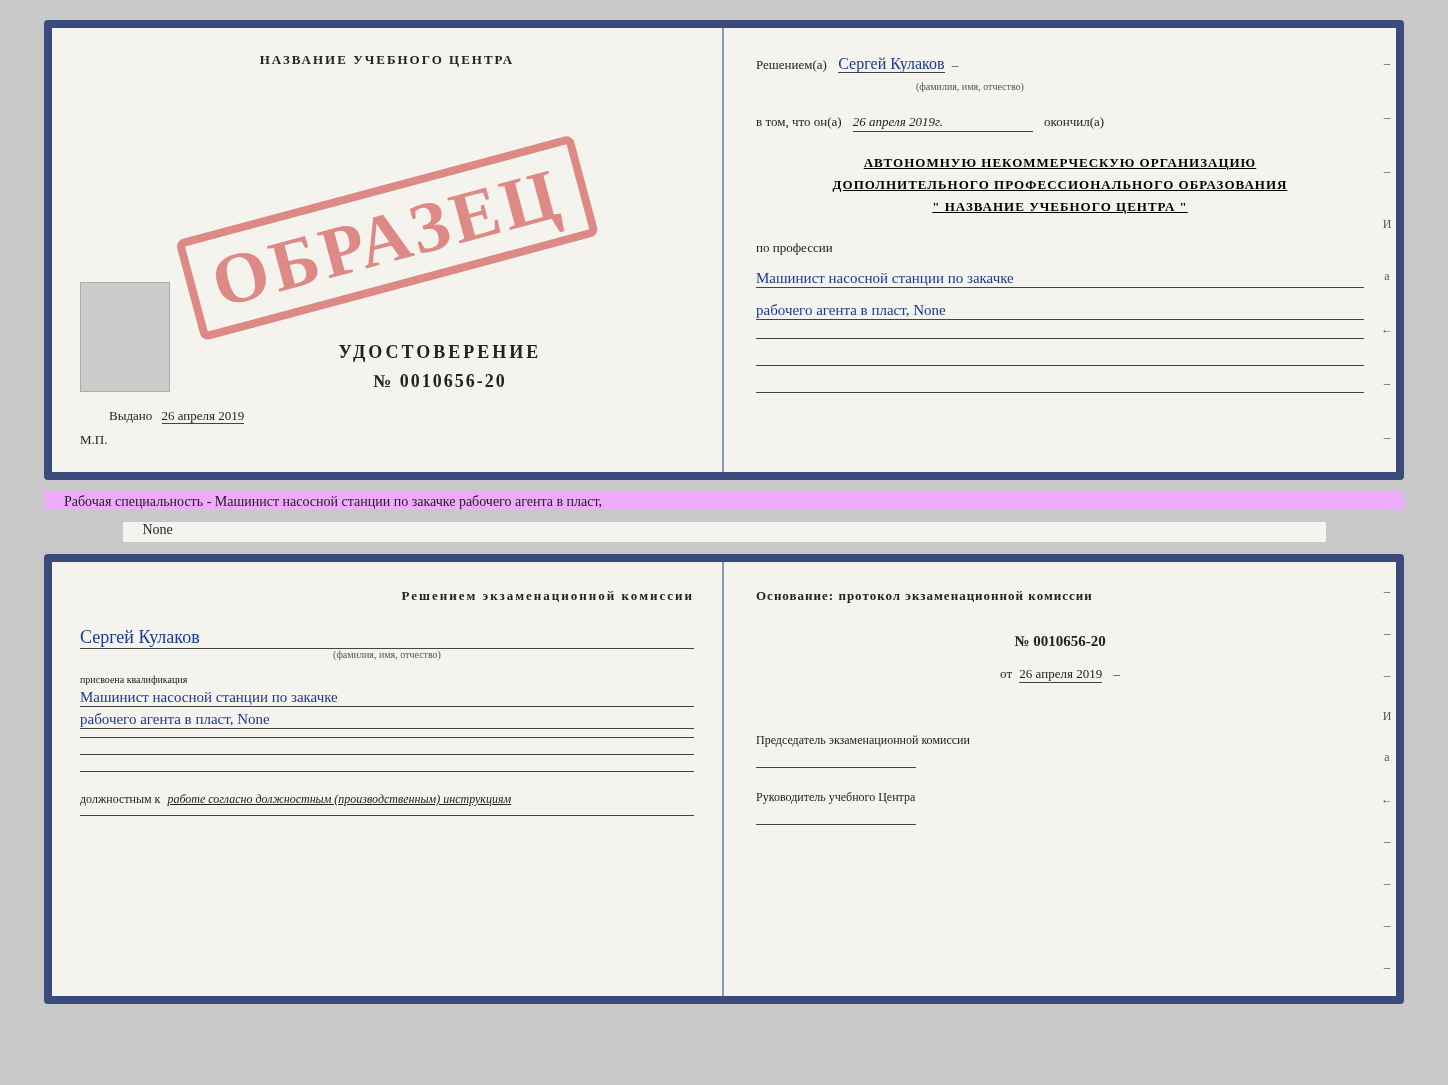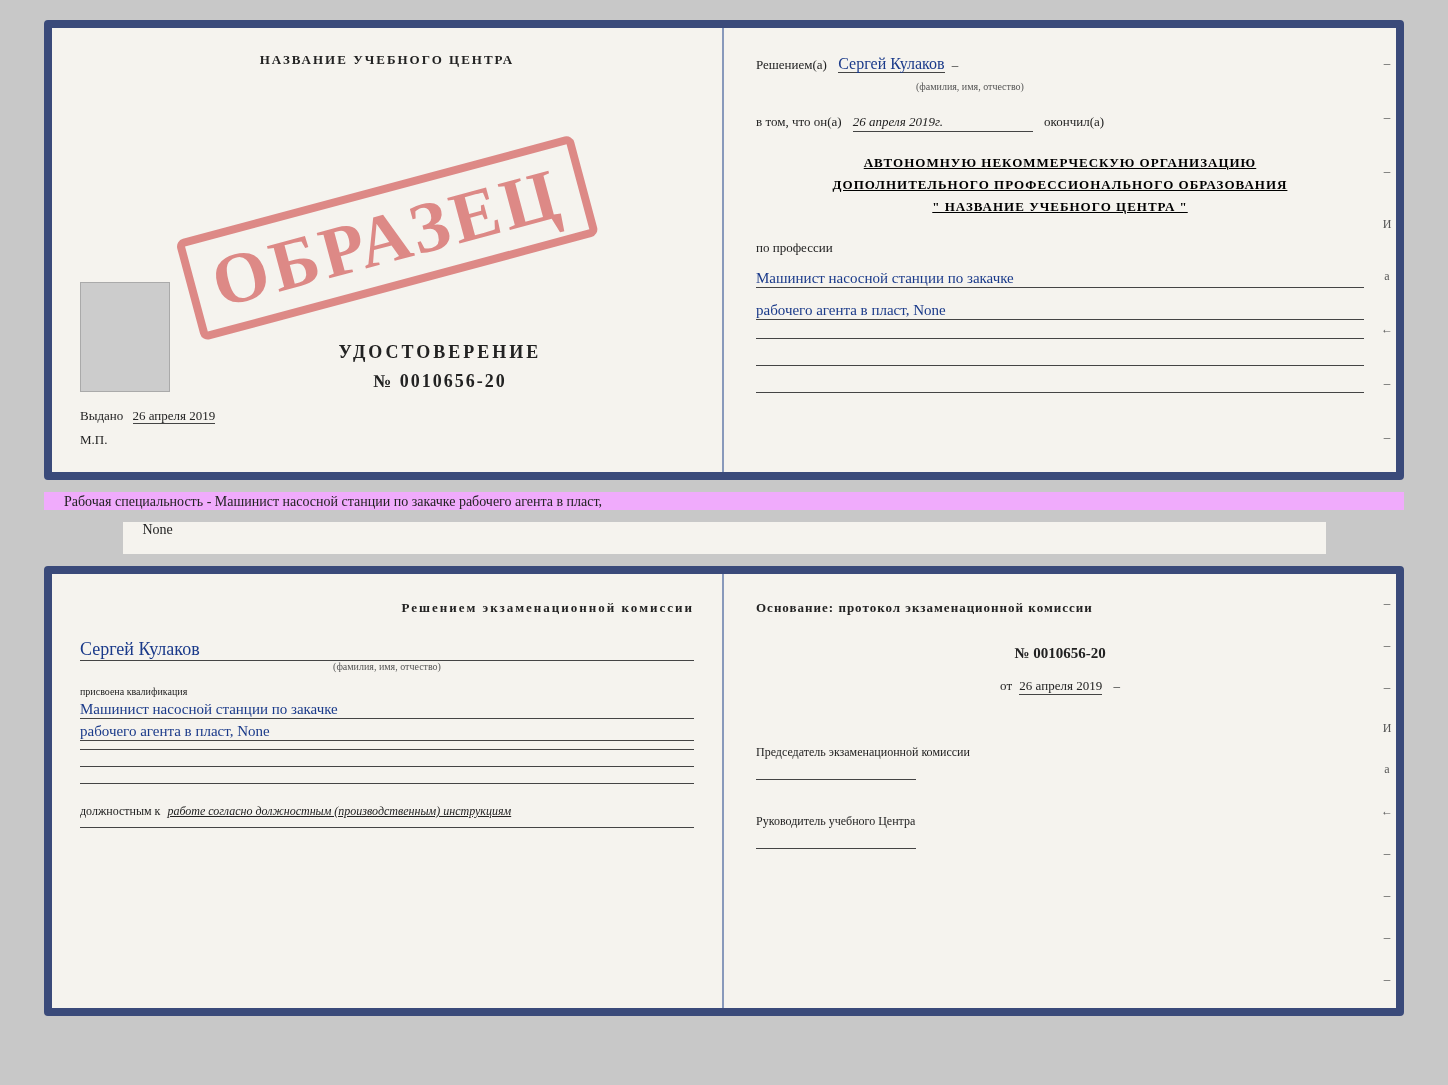--- a/index.html
+++ b/index.html
@@ -102,20 +102,21 @@
       white-space: nowrap;
       line-height: 1;
       text-transform: uppercase;
     }
 
     .cert-issued {
       font-size: 13px;
       color: #222;
       margin-top: auto;
       padding-top: 16px;
+      margin-left: 29px;
     }
 
     .cert-mp {
       font-size: 13px;
       color: #222;
       margin-top: 8px;
     }
 
     
     .right-row {
@@ -358,21 +359,21 @@
     <div class="bottom-line"></div>
     <div class="bottom-line"></div>
     <div class="bottom-line"></div>
 
   </div>
 </div>
 
 <div style="width:1360px; background:#f0abfc; font-size:14px; color:#222; padding:2px 0 0 20px;">
   <span>Рабочая специальность - Машинист насосной станции по закачке рабочего агента в пласт,</span>
 </div>
-<div style="width:1203px; background:#f5f3ee; font-size:14px; color:#222; padding:0 0 16px 20px;">
+<div style="width:1203px; background:#f5f3ee; font-size:14px; color:#222; padding:0 0 4px 20px;">
   <span>None</span>
 </div>
 
 <div class="document-page page-bottom">
 
   <div class="left-panel">
 
     <div class="bottom-left-title">
       <span>Решением  экзаменационной  комиссии</span>
     </div>
@@ -423,20 +424,20 @@
       <span>от</span>
       <span style="margin-left:4px; border-bottom:1px solid #444; padding-bottom:1px;">26 апреля 2019</span>
       <span style="margin-left:8px;">–</span>
     </div>
 
     <div class="signature-block">
       <div class="signature-title">Председатель экзаменационной комиссии</div>
       <div class="signature-line"></div>
     </div>
 
-    <div class="signature-block" style="margin-top:18px;">
+    <div class="signature-block" style="margin-top:6px;">
       <div class="signature-title">Руководитель учебного Центра</div>
       <div class="signature-line"></div>
     </div>
 
   </div>
 
 </div>
 
 </body></html>

